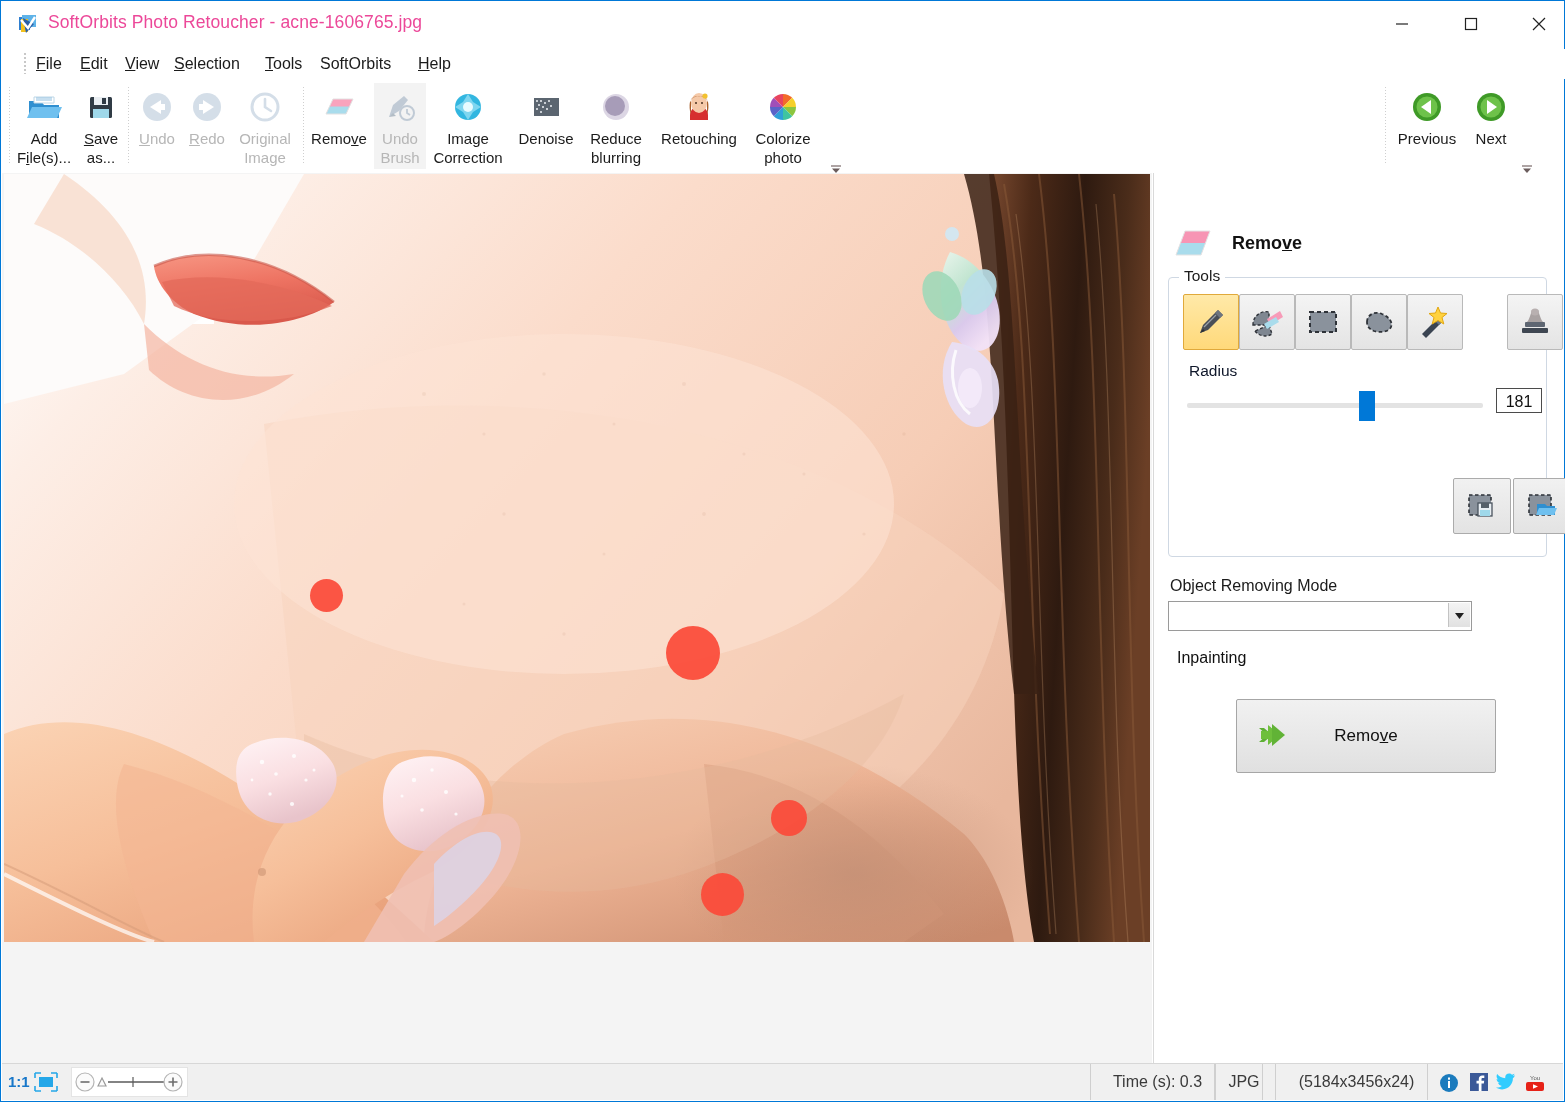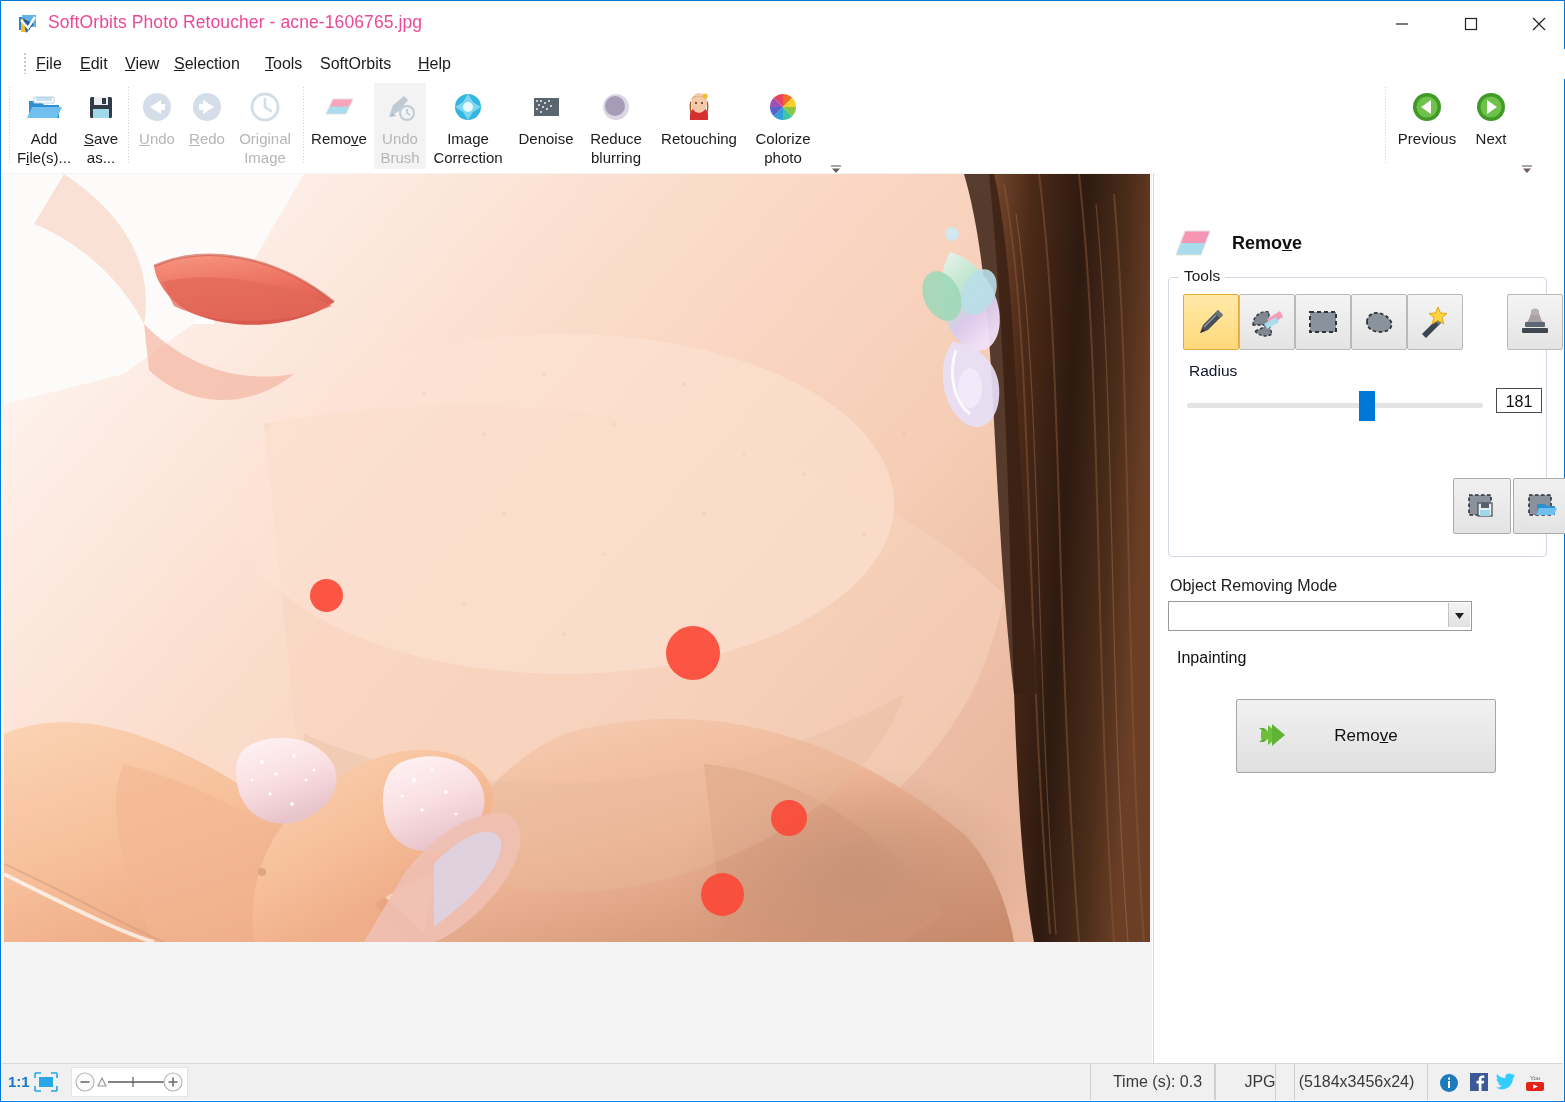--- a/index.html
+++ b/index.html
@@ -745,21 +745,21 @@
         <path d="M8.5 14 H17.5" stroke="#6e6e6e" stroke-width="1.6"></path>
         <path d="M26 18 L30 10 L34 18 Z" fill="#fbfbfb" stroke="#9a9a9a" stroke-width="1.2"></path>
         <path d="M36 14 H98" stroke="#5a5a5a" stroke-width="1.4"></path>
         <path d="M61 9 V19" stroke="#5a5a5a" stroke-width="1.2"></path>
         <circle cx="101" cy="14" r="9" fill="#fbfbfb" stroke="#b5b5b5" stroke-width="1.2"></circle>
         <path d="M96.5 14 H105.5 M101 9.5 V18.5" stroke="#6e6e6e" stroke-width="1.6"></path>
       </svg>
     </div>
 
     <div class="sb-cell" style="left:1088px;width:125px;padding-left:10px">Time (s): 0.3</div>
-    <div class="sb-cell" style="left:1213px;width:80px;padding-left:10px">JPG</div>
+    <div class="sb-cell" style="left:1213px;width:48px;padding-left:10px">JPG</div>
     <div class="sb-cell" style="left:1273px;width:153px;padding-left:10px">(5184x3456x24)</div>
 
     <div class="sb-icon" style="left:1437px">
       <svg width="20" height="20" viewBox="0 0 20 20">
         <circle cx="10" cy="10" r="9" fill="#1b7bbd"></circle>
         <rect x="9" y="8" width="2" height="7" fill="#ffffff"></rect>
         <rect x="9" y="4.5" width="2" height="2.2" fill="#ffffff"></rect>
       </svg>
     </div>
     <div class="sb-icon" style="left:1468px">

